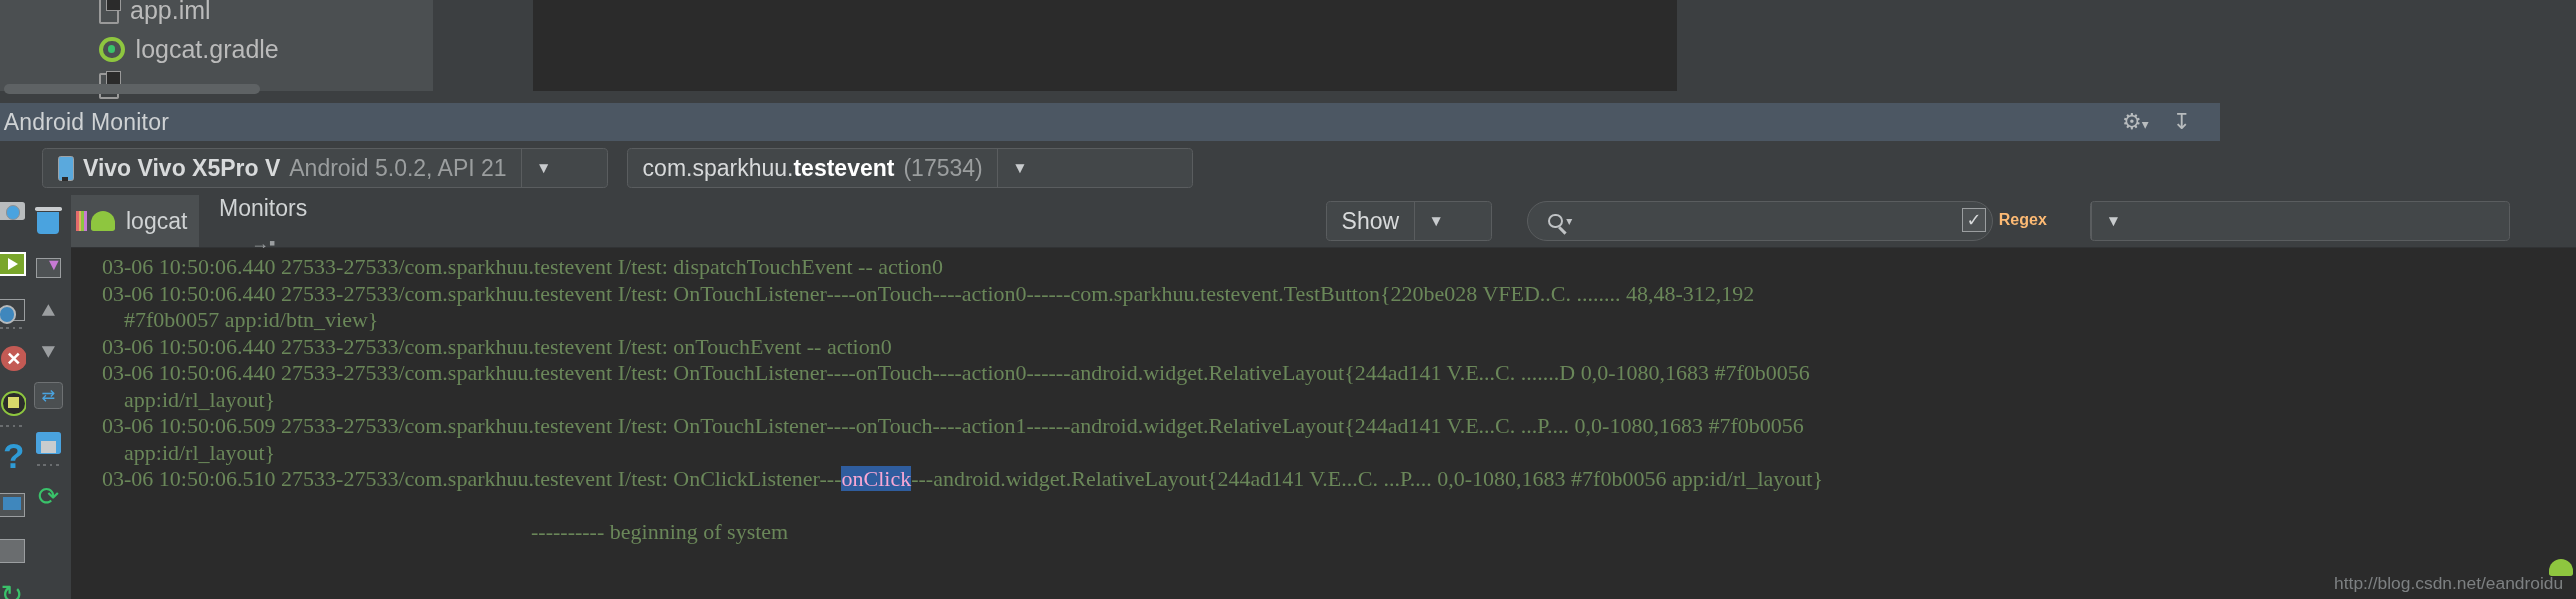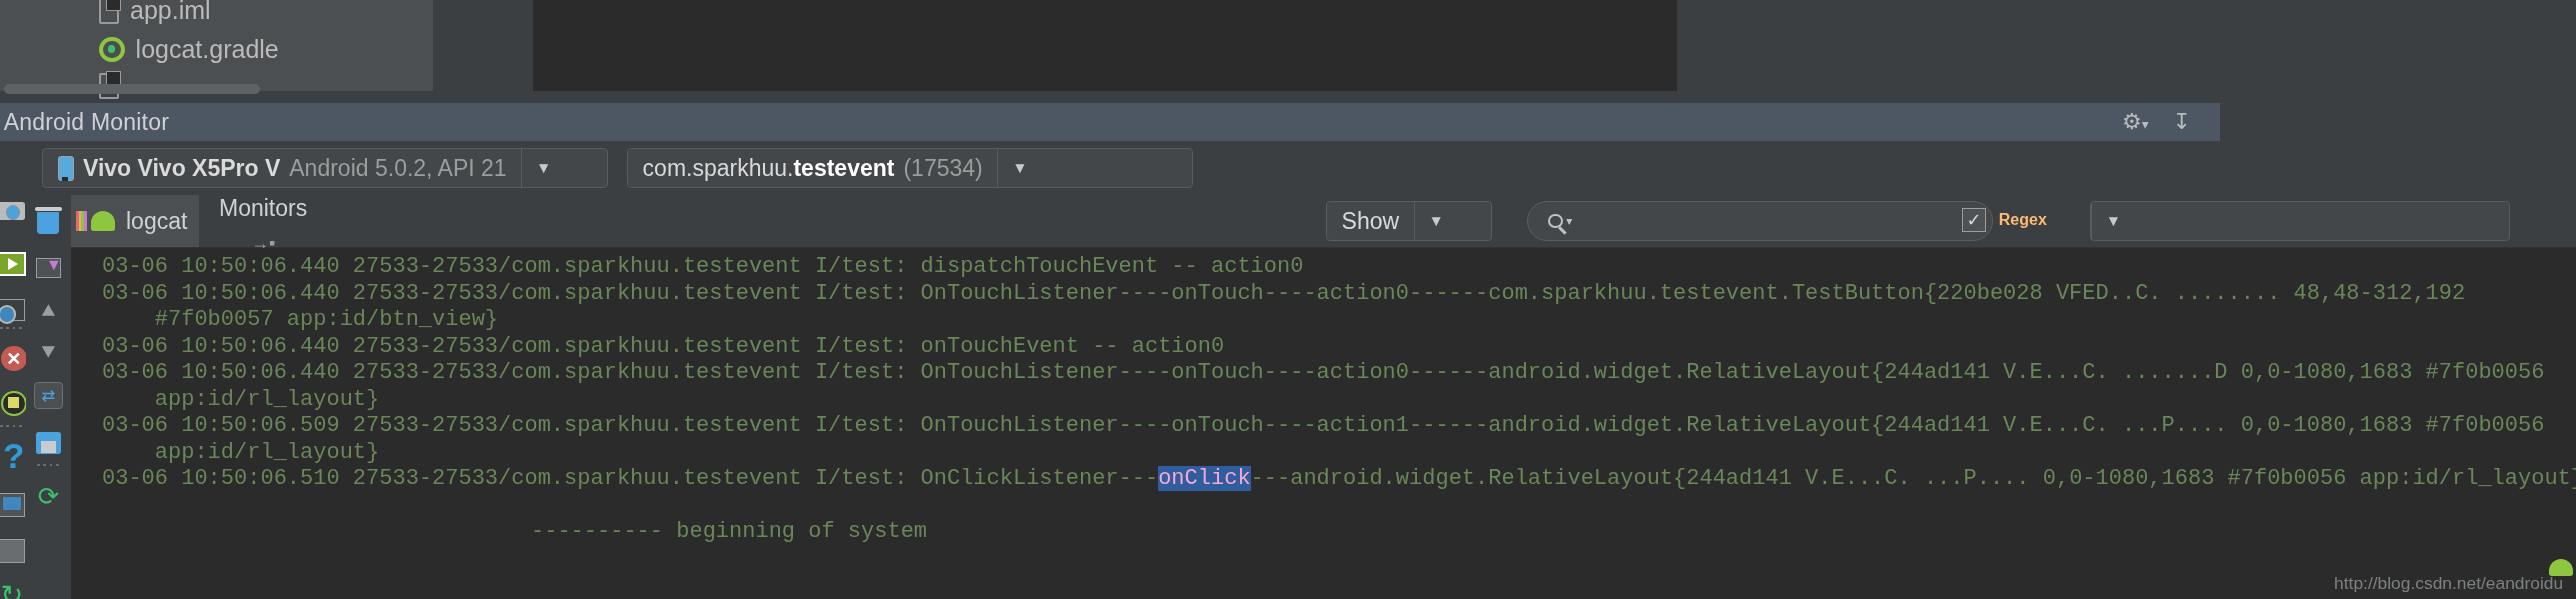--- a/index.html
+++ b/index.html
@@ -234,21 +234,21 @@
     display:flex;align-items:center;justify-content:center;color:#d8dadb;font-size:18px;line-height:1;
   }
   #regex-label{ color:#fdba74; font-size:16px;font-weight:bold; }
   #scope-combo { left: 2090px; top: 201px; width: 420px; }
   #scope-text { color:#d8dadb; }
 
   
   #log-output {
     position: absolute; left: 71px; top: 248px; width: 2505px; height: 352px;
     background: #2b2b2b; overflow: hidden;
-    font-family: Liberation Mono, monospace;
+    font-family: Liberation Serif, serif;
     font-size: 22px; line-height: 26.5px;
     color: #6a8759;
     padding: 6.4px 0 0 31px;
     white-space: pre;
   }
   .log-line { white-space: pre; }
   .sel { background: #2f5d9e; color: #f9a8d4; }
   #log-sys-line { padding-left: 429px; }
 
   

